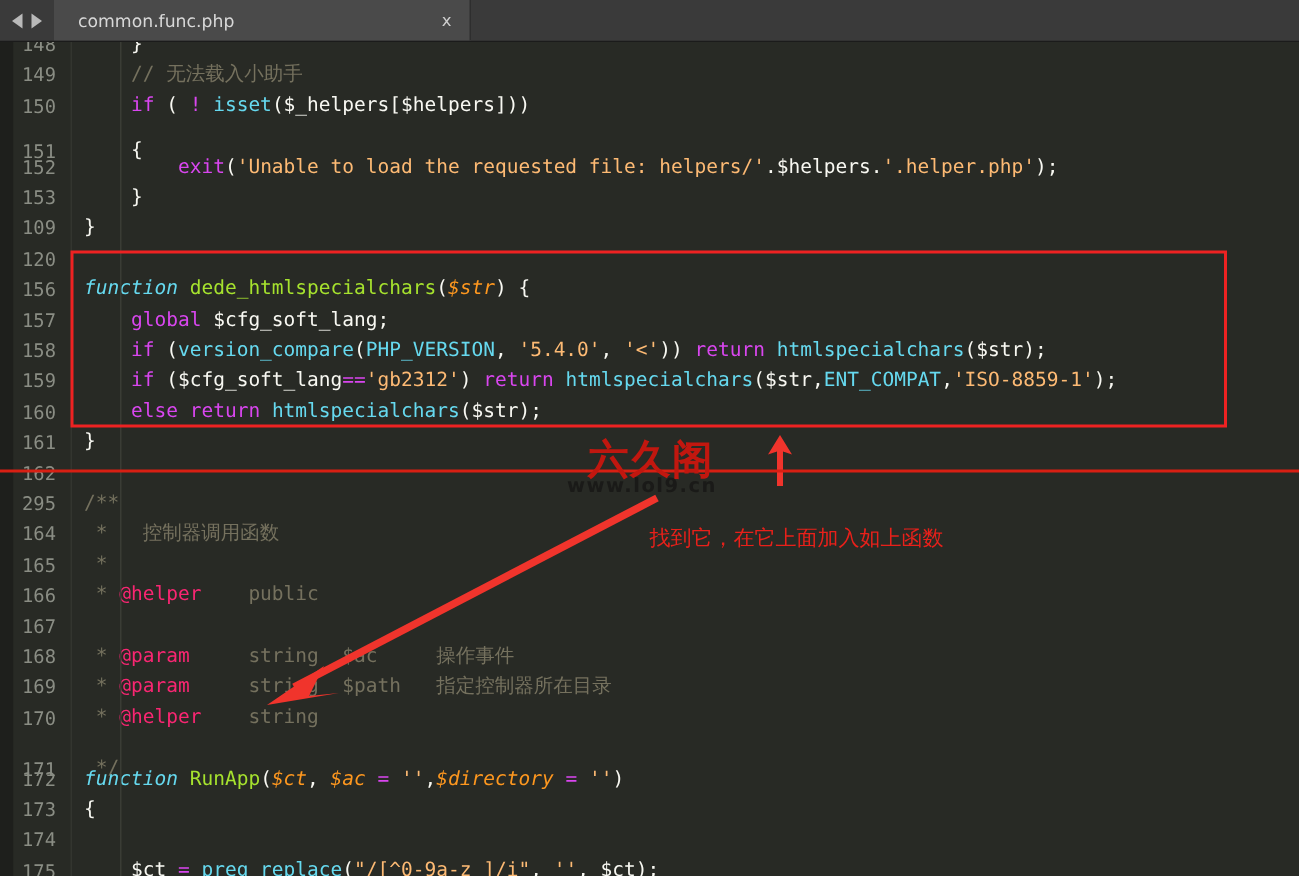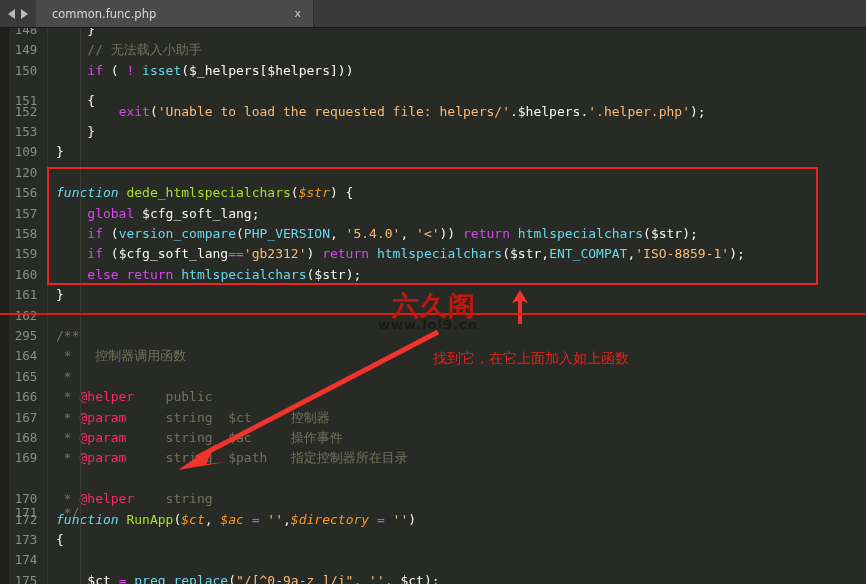--- a/index.html
+++ b/index.html
@@ -212,24 +212,24 @@
       <div class="row" style="top: 175.6px;"><span class="lineno">157</span><span class="code"><span class="plain">    </span><span class="kw">global</span><span class="pun"> </span><span class="var">$cfg_soft_lang</span><span class="pun">;</span></span></div>
       <div class="row" style="top: 196px;"><span class="lineno">158</span><span class="code"><span class="plain">    </span><span class="kw">if</span><span class="pun"> (</span><span class="call">version_compare</span><span class="pun">(</span><span class="cnst">PHP_VERSION</span><span class="pun">, </span><span class="str">'5.4.0'</span><span class="pun">, </span><span class="str">'&lt;'</span><span class="pun">)) </span><span class="kw">return</span><span class="pun"> </span><span class="call">htmlspecialchars</span><span class="pun">(</span><span class="var">$str</span><span class="pun">);</span></span></div>
       <div class="row" style="top: 216.4px;"><span class="lineno">159</span><span class="code"><span class="plain">    </span><span class="kw">if</span><span class="pun"> (</span><span class="var">$cfg_soft_lang</span><span class="kw">==</span><span class="str">'gb2312'</span><span class="pun">) </span><span class="kw">return</span><span class="pun"> </span><span class="call">htmlspecialchars</span><span class="pun">(</span><span class="var">$str</span><span class="pun">,</span><span class="cnst">ENT_COMPAT</span><span class="pun">,</span><span class="str">'ISO-8859-1'</span><span class="pun">);</span></span></div>
       <div class="row" style="top: 236.8px;"><span class="lineno">160</span><span class="code"><span class="plain">    </span><span class="kw">else</span><span class="pun"> </span><span class="kw">return</span><span class="pun"> </span><span class="call">htmlspecialchars</span><span class="pun">(</span><span class="var">$str</span><span class="pun">);</span></span></div>
       <div class="row" style="top: 257.2px;"><span class="lineno">161</span><span class="code"><span class="pun">}</span></span></div>
       <div class="row" style="top: 277.6px;"><span class="lineno">162</span><span class="code"></span></div>
       <div class="row" style="top: 298px;"><span class="lineno">295</span><span class="code"><span class="cmt">/**</span></span></div>
       <div class="row" style="top: 318.4px;"><span class="lineno">164</span><span class="code"><span class="cmt"> *   </span><span class="cmt-cn">控制器调用函数</span></span></div>
       <div class="row" style="top: 338.8px;"><span class="lineno">165</span><span class="code"><span class="cmt"> *</span></span></div>
       <div class="row" style="top: 359.2px;"><span class="lineno">166</span><span class="code"><span class="cmt"> * </span><span class="tag">@helper</span><span class="cmt">    public</span></span></div>
-      <div class="row" style="top: 379.6px;"><span class="lineno">167</span><span class="code"><span class="cmt"> * </span><span class="tag">@param</span><span class="cmt">     string  $ct     </span><span class="cmt-cn">控制器</span></span></div>
+      <div class="row" style="top: 379.6px;"><span class="lineno">167</span></div>
       <div class="row" style="top: 400px;"><span class="lineno">168</span><span class="code"><span class="cmt"> * </span><span class="tag">@param</span><span class="cmt">     string  $ac     </span><span class="cmt-cn">操作事件</span></span></div>
       <div class="row" style="top: 420.4px;"><span class="lineno">169</span><span class="code"><span class="cmt"> * </span><span class="tag">@param</span><span class="cmt">     string  $path   </span><span class="cmt-cn">指定控制器所在目录</span></span></div>
-      <div class="row" style="top: 440.8px; margin-top: 20px;"><span class="lineno">170</span><span class="code"><span class="cmt"> * </span><span class="tag">@helper</span><span class="cmt">    string</span></span></div>
+      <div class="row" style="top: 440.8px;"><span class="lineno">170</span><span class="code"><span class="cmt"> * </span><span class="tag">@helper</span><span class="cmt">    string</span></span></div>
       <div class="row" style="top: 475px;"><span class="lineno">171</span><span class="code"><span class="cmt"> */</span></span></div>
       <div class="row" style="top: 481.6px;"><span class="lineno">172</span><span class="code"><span class="kw2">function</span><span class="pun"> </span><span class="fn">RunApp</span><span class="pun">(</span><span class="varp">$ct</span><span class="pun">, </span><span class="varp">$ac</span><span class="pun"> </span><span class="kw">=</span><span class="pun"> </span><span class="str">''</span><span class="pun">,</span><span class="varp">$directory</span><span class="pun"> </span><span class="kw">=</span><span class="pun"> </span><span class="str">''</span><span class="pun">)</span></span></div>
       <div class="row" style="top: 502px;"><span class="lineno">173</span><span class="code"><span class="pun">{</span></span></div>
       <div class="row" style="top: 522.4px;"><span class="lineno">174</span><span class="code"></span></div>
       <div class="row" style="top: 542.8px;"><span class="lineno">175</span><span class="code"><span class="plain">    </span><span class="var">$ct</span><span class="pun"> </span><span class="kw">=</span><span class="pun"> </span><span class="call">preg_replace</span><span class="pun">(</span><span class="str">"/[^0-9a-z_]/i"</span><span class="pun">, </span><span class="str">''</span><span class="pun">, </span><span class="var">$ct</span><span class="pun">);</span></span></div>
       <div class="guide" style="left: 80px; top: 0px; height: 556px;"></div>
     </div>
 
   <div id="redbox"></div>
 

